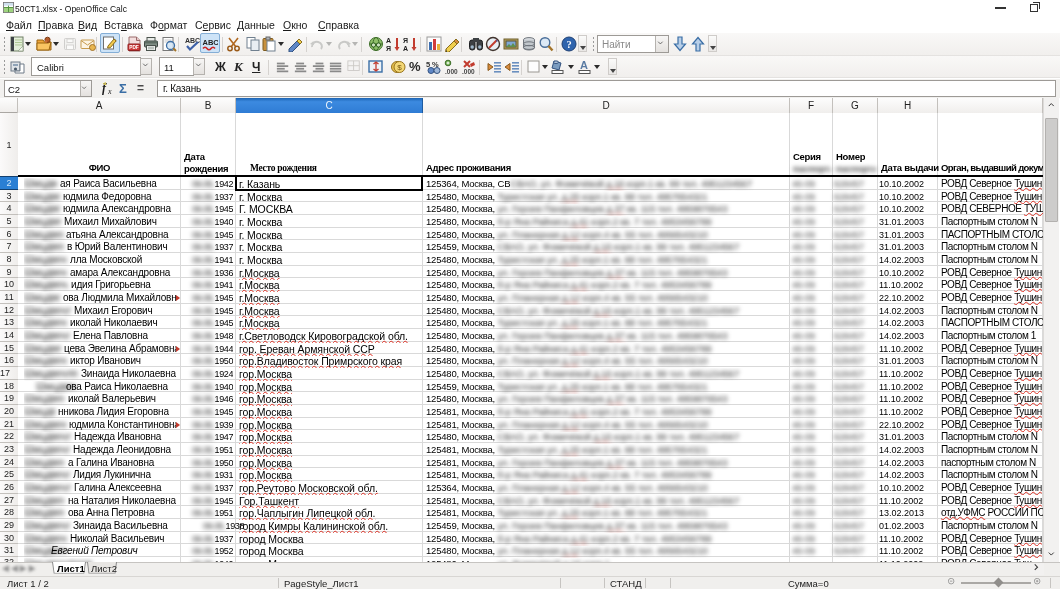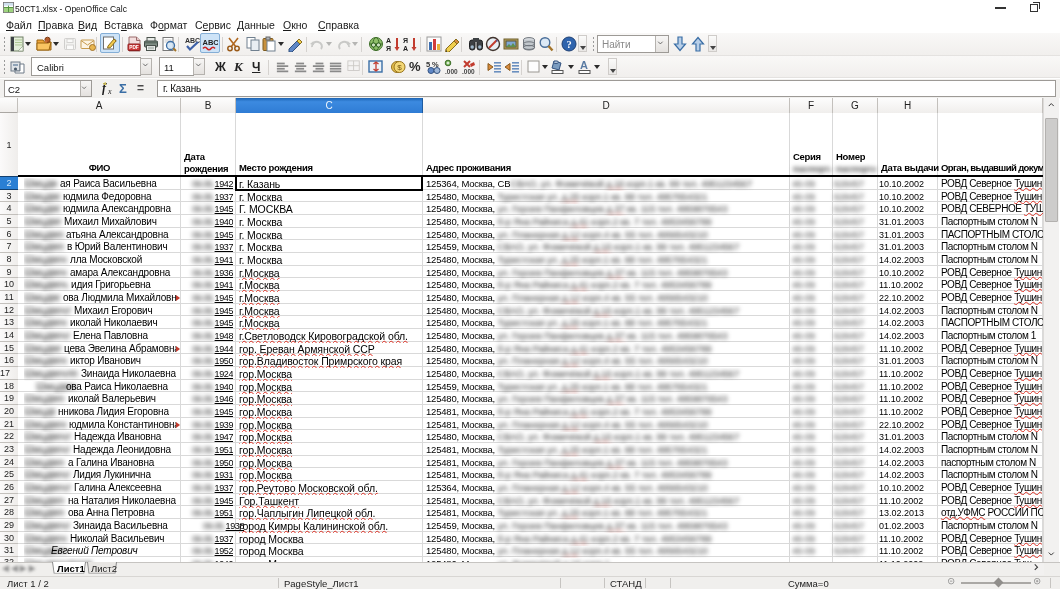--- a/index.html
+++ b/index.html
@@ -14,21 +14,21 @@
 .ddf{position:absolute;top:65px;width:0;height:0;border-left:3px solid transparent;border-right:3px solid transparent;border-top:4px solid #2b2b2b;}
 .wavy{text-decoration:underline wavy #dd2f23 1.4px;text-underline-offset:0px;text-decoration-skip-ink:none;}
 .ch{position:absolute;top:98px;height:15px;background:linear-gradient(#fdfdfd,#f0eeec);border-right:1px solid #c3c0bc;color:#222;font-size:10px;text-align:center;line-height:15px;}
 .cell{position:absolute;font-size:9.5px;line-height:12px;height:13px;white-space:nowrap;overflow:hidden;color:#000;letter-spacing:-0.3px;}
 .gv{position:absolute;top:0;bottom:0;width:1px;background:#d9d9d9;}
 .ca{font-size:10px;letter-spacing:-0.2px;}
 .cc{font-size:10.5px;letter-spacing:-0.1px;}
 .cd{font-size:9.5px;letter-spacing:-0.2px;}
 .cdt{font-size:9px;letter-spacing:0;}
 .ci{font-size:10px;letter-spacing:-0.4px;}
-.cy{font-size:9px;letter-spacing:-0.4px;text-decoration:underline;}
+.cy{font-size:9px;letter-spacing:-0.4px;}
 .hb{font-weight:bold;font-size:9.5px;letter-spacing:-0.3px;}
 </style></head><body>
 
 <div class="abs" style="left:0;top:0;width:1060px;height:16px;background:#fff;">
  <svg class="abs" style="left:3px;top:2px" width="11" height="11" viewBox="0 0 12 12">
   <rect x="0.5" y="0.5" width="11" height="11" fill="#fff" stroke="#777"></rect>
   <rect x="1" y="1" width="10" height="3" fill="#cfe0ee"></rect>
   <rect x="1" y="6" width="10" height="5" fill="#9fd37f"></rect>
   <line x1="1" y1="6" x2="11" y2="6" stroke="#4e8f3a"></line>
       <line x1="6" y1="4" x2="6" y2="11" stroke="#4e8f3a"></line>
@@ -375,21 +375,21 @@
 <div class="gv" style="left:789px;"></div>
 <div class="gv" style="left:832px;"></div>
 <div class="gv" style="left:877px;"></div>
 <div class="gv" style="left:937px;"></div>
 <div class="gv" style="left:1042px;"></div>
 <div class="gv" style="left:17px;background:#c3c0bc;"></div>
 <div class="abs" style="left:0;top:0;width:18px;height:64px;background:linear-gradient(90deg,#fbfafa,#efedeb);border-bottom:1px solid #c3c0bc;color:#222;font-size:9px;text-align:center;line-height:64px;">1</div>
 <div class="abs" style="left:18px;top:62px;width:1025px;height:2px;background:#000;"></div>
 <div class="cell hb" style="left:18px;top:49px;width:163px;text-align:center;">ФИО</div>
 <div class="cell hb" style="left:184px;top:38px;height:26px;line-height:12px;">Дата<br>рождения</div>
-<div class="cell hb" style="left:239px;top:49px;">Место рождения</div>
+<div class="cell hb" style="left:250px;top:49px;font-family:Liberation Serif, serif;">Место рождения</div>
 <div class="cell hb" style="left:426px;top:49px;">Адрес проживания</div>
 <div class="cell hb" style="left:793px;top:38px;">Серия</div>
 <div class="blb" style="left:793px;top:50px;width:38px;font-weight:bold;">паспорта</div>
 <div class="cell hb" style="left:836px;top:38px;">Номер</div>
 <div class="blb" style="left:836px;top:50px;width:40px;font-weight:bold;">паспорта</div>
 <div class="cell hb" style="left:881px;top:49px;">Дата выдачи</div>
 <div class="cell hb" style="left:941px;top:49px;width:102px;letter-spacing:-0.6px;">Орган, выдавший докуме</div>
 <div class="abs" style="left:0;top:63.0px;width:18px;height:13.67px;background:#2a7fd4;border-top:1px solid #123f6f;border-bottom:1px solid #123f6f;color:#cfe6f8;font-size:9px;text-align:center;line-height:12.67px;">2</div>
 <div class="abs" style="left:18px;top:75.67px;width:1025px;height:1px;background:#d9d9d9;"></div>
 <div class="cell ca" style="left:24px;top:65.00px;width:156px;"><span class="bl" style="width:33px;">Шмцдвен</span><span style="position:absolute;left:36px;">ая Раиса Васильевна</span></div>

